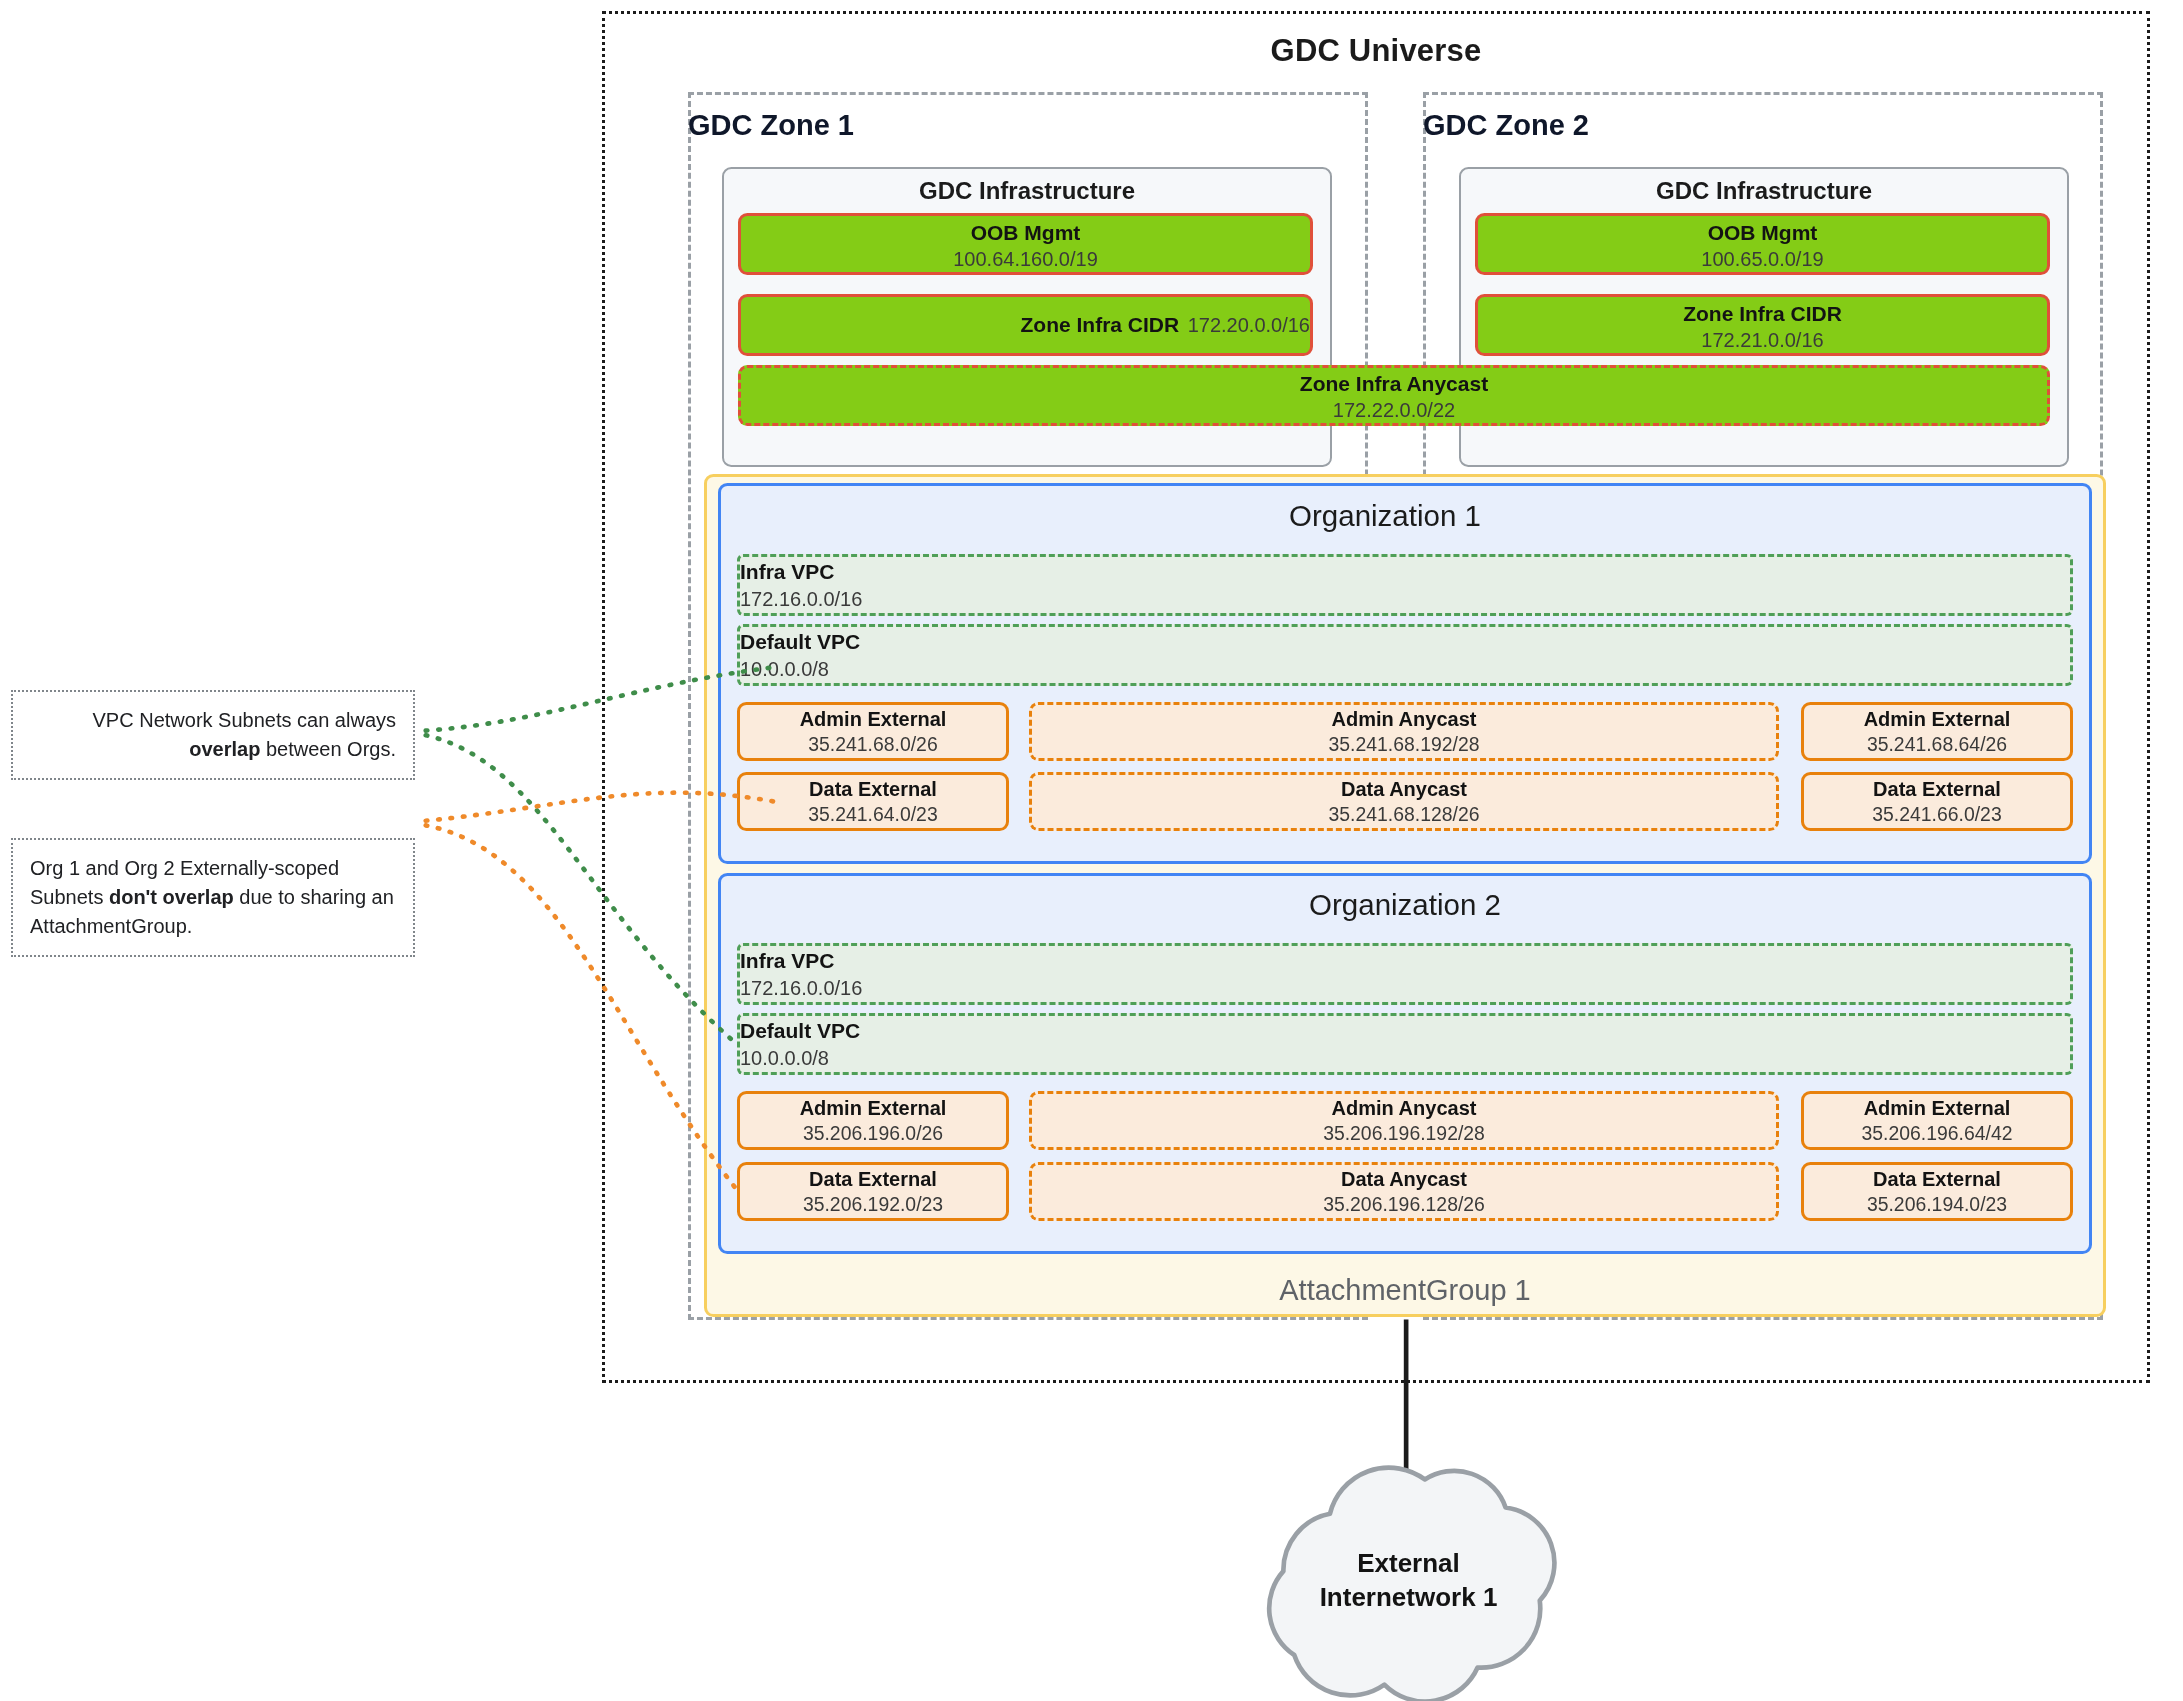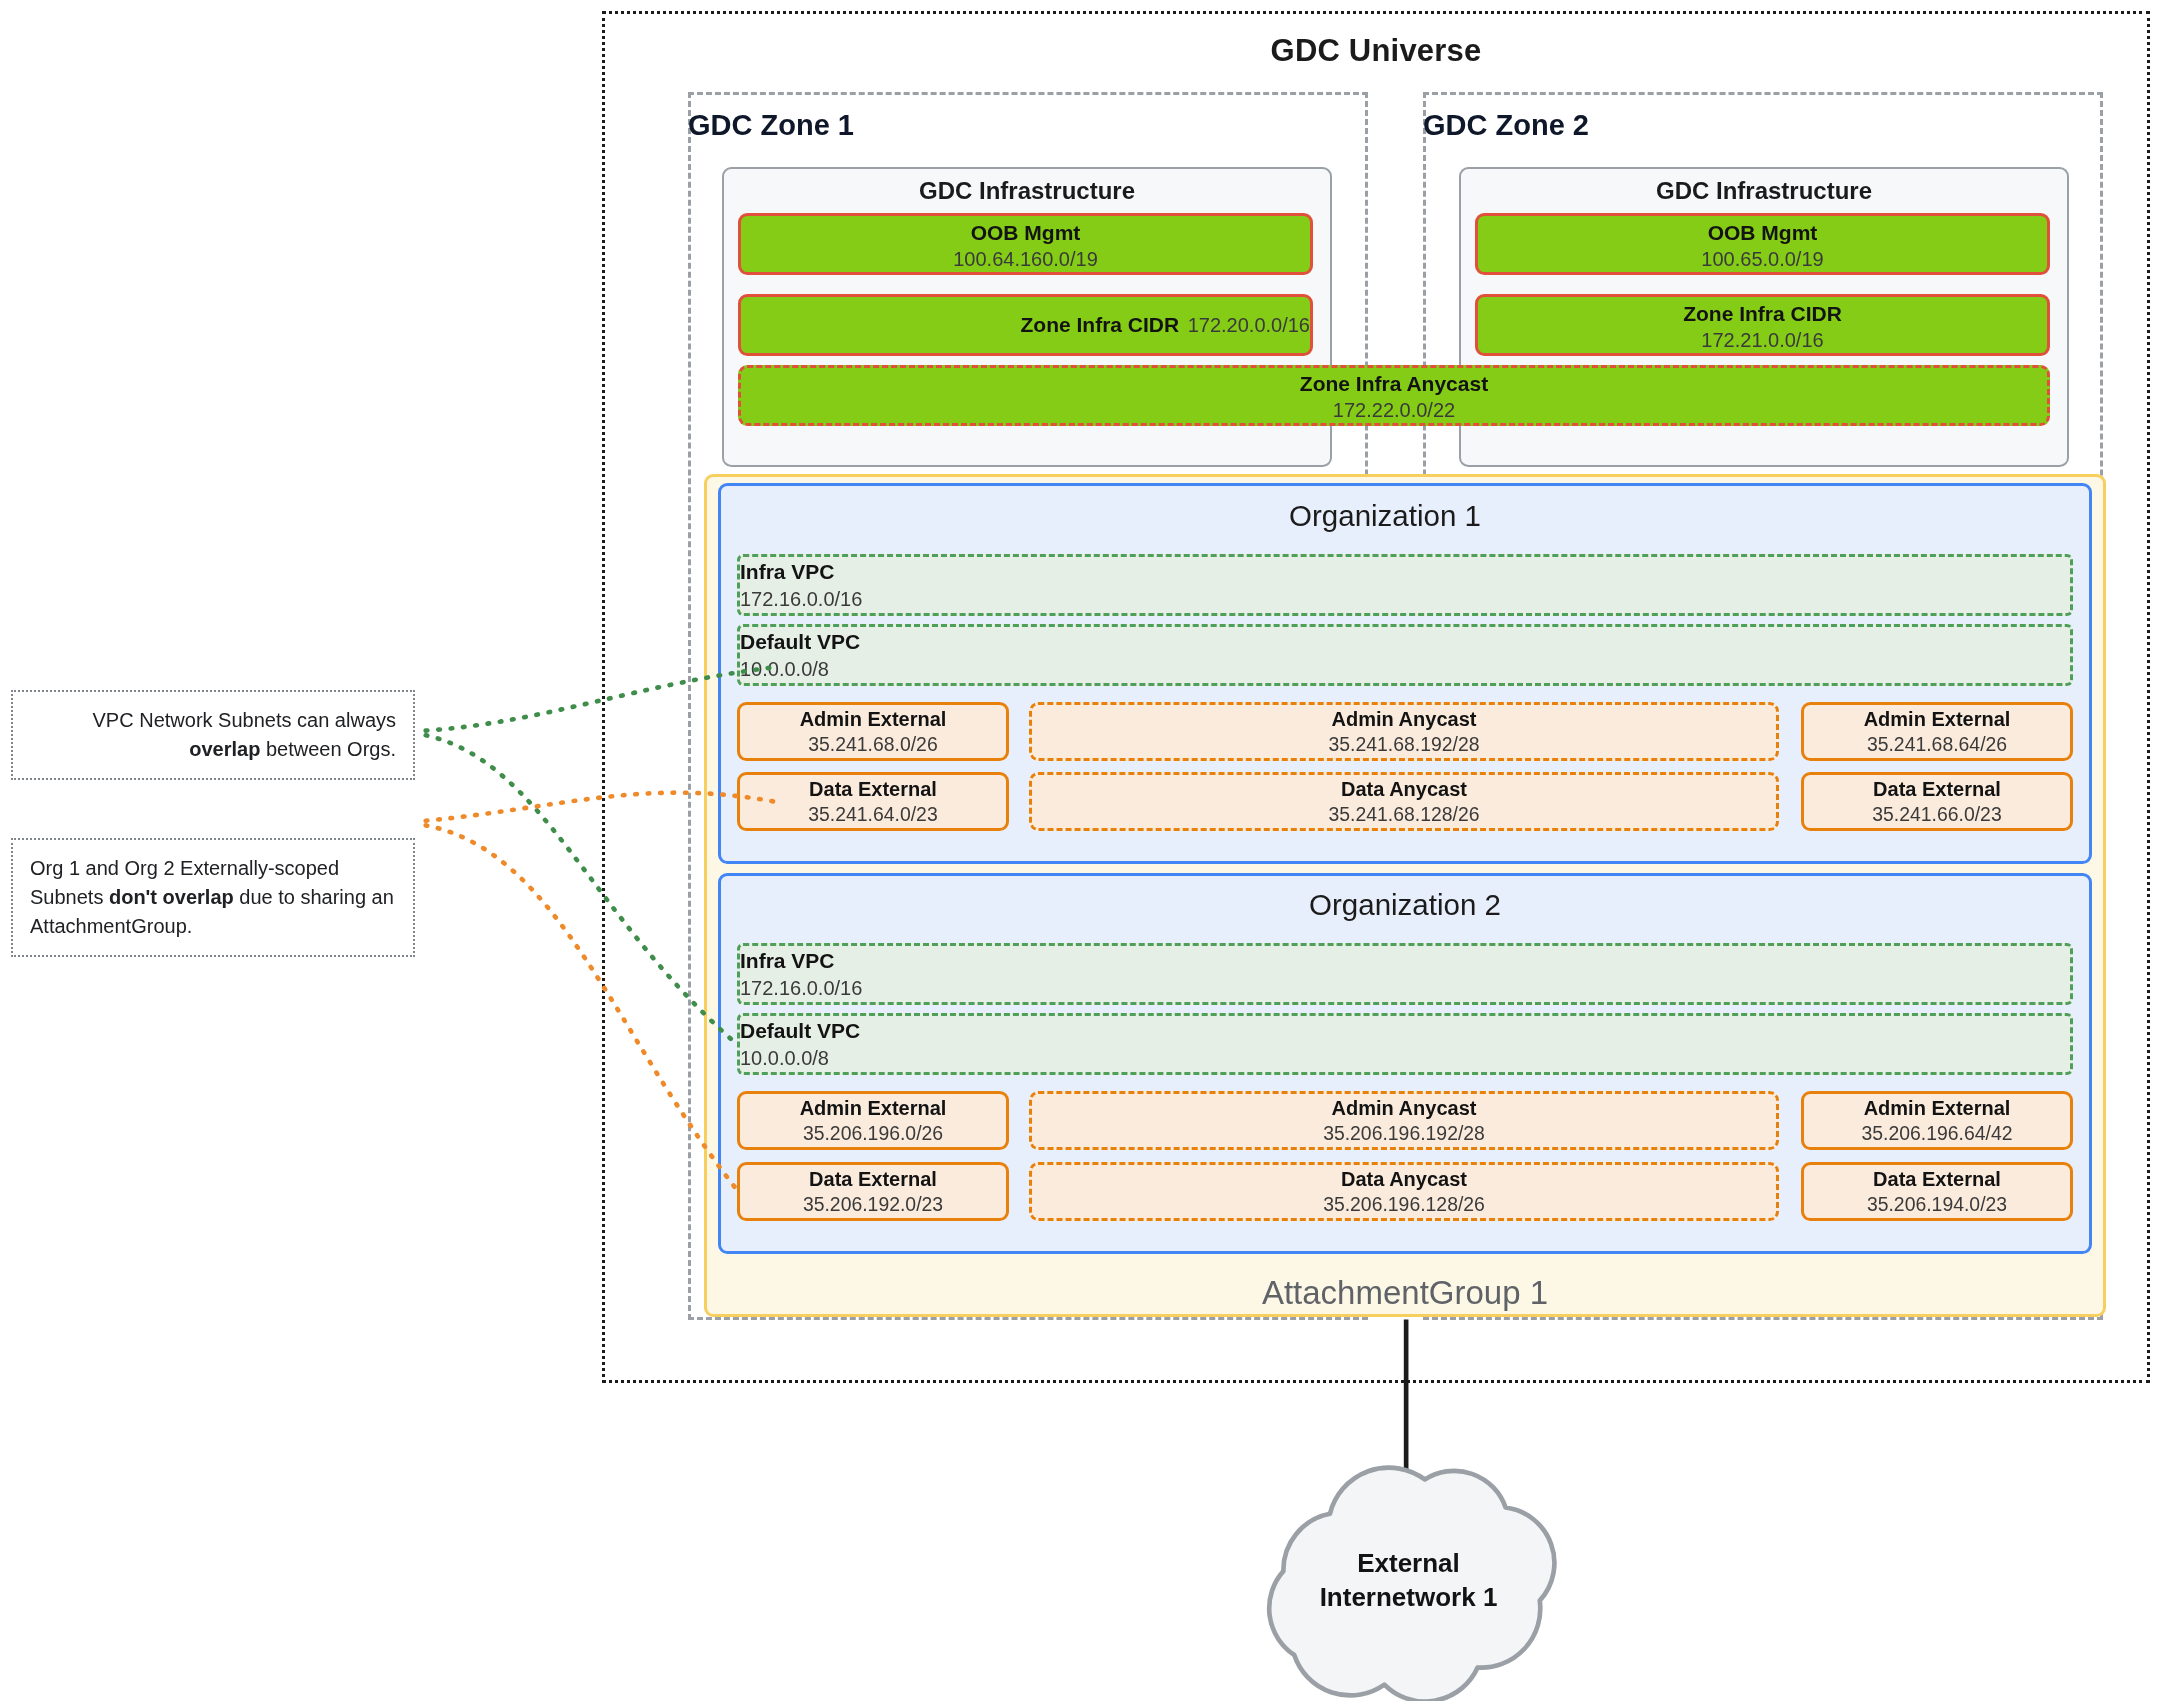--- a/index.html
+++ b/index.html
@@ -61,21 +61,21 @@
   #zonecidr-2{left:1475px;top:294px;width:575px;height:62px;}
   #zone-anycast{left:738px;top:365px;width:1312px;height:61px;}
 
   
   #attachment-group{
     left:704px;top:474px;width:1402px;height:843px;
     border:3.1px solid #f7cf5f;border-radius:9.3px;background:#fdf8e6;
   }
   #attachment-group-label{
     left:704px;top:1274px;width:1402px;text-align:center;
-    font-size:33px;font-weight:400;color:#5f6368;
+    font-size:29px;font-weight:400;color:#5f6368;
   }
 
   
   .org{
     border:3.1px solid #4285f4;border-radius:9.3px;background:#e8effc;
   }
   #org-1{left:718px;top:483px;width:1374px;height:381px;}
   #org-2{left:718px;top:873px;width:1374px;height:381px;}
   .org-title{
     position:absolute;width:1374px;text-align:center;

